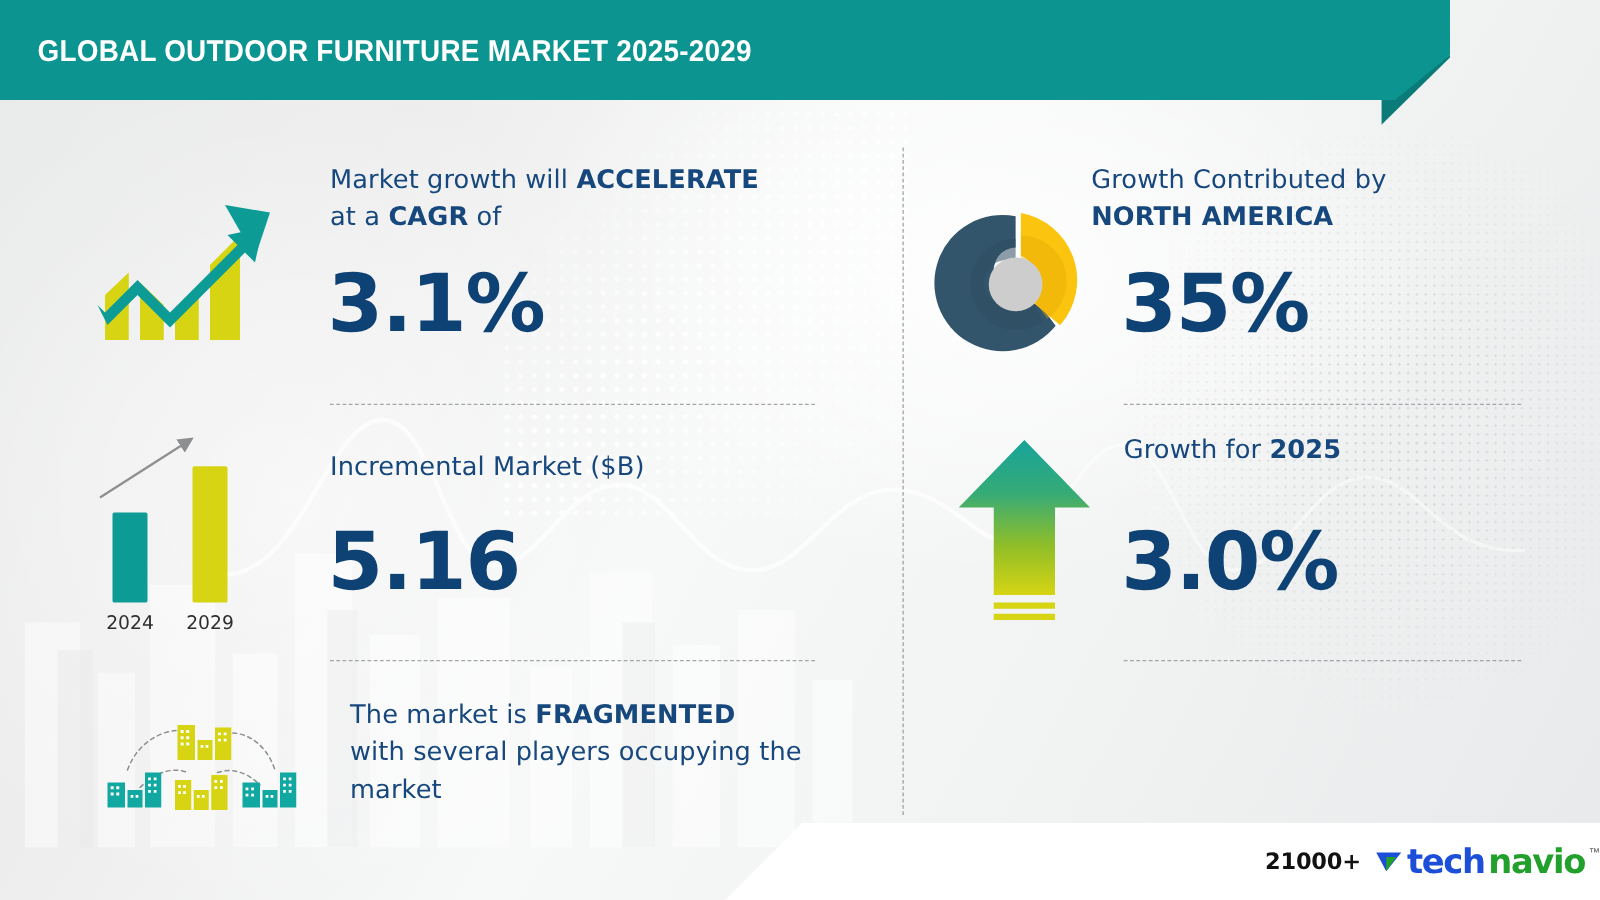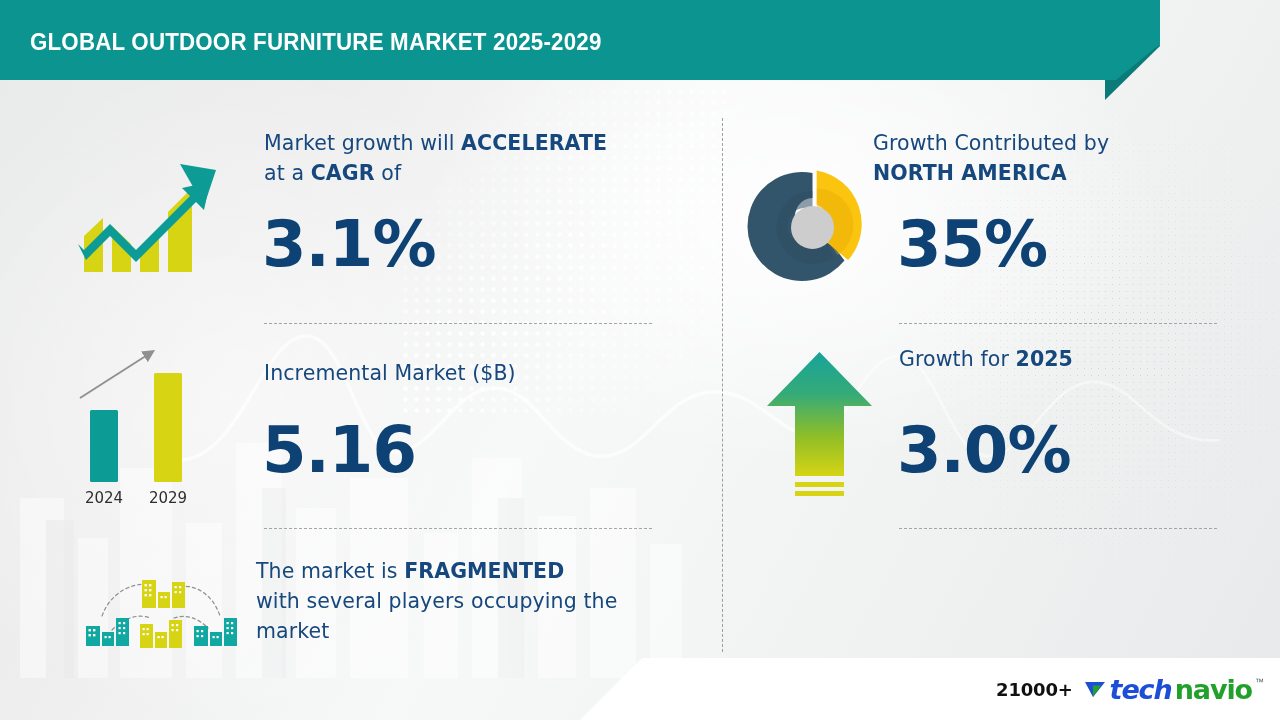--- a/index.html
+++ b/index.html
@@ -111,21 +111,21 @@
     font-weight:bold;
     letter-spacing:-1px;
     line-height:1;
   }
 
   
   .cap-cagr   { left:264px; top:128px; width:400px; }
   .val-cagr   { left:262px; top:212px; }
   .cap-incr   { left:264px; top:358px; width:400px; }
   .val-incr   { left:262px; top:418px; }
-  .cap-frag   { left:256px; top:556px; width:420px; }
+  .cap-frag   { left:280px; top:556px; width:420px; }
 
   
   .cap-na     { left:873px; top:128px; width:330px; }
   .val-na     { left:897px; top:212px; }
   .cap-2025   { left:899px; top:344px; width:330px; }
   .val-2025   { left:897px; top:418px; }
 
   
   .icon { position:absolute; z-index:5; }
   .icon-growth-chart { left:70px; top:140px; width:160px; height:160px; }
@@ -137,38 +137,38 @@
   
   .footer-band {
     position:absolute; bottom:0; right:0; width:700px; height:62px;
     background:#ffffff;
     clip-path:polygon(62px 0, 700px 0, 700px 62px, 0 62px);
     z-index:6;
   }
   .footer-inner {
     position:absolute; bottom:0; right:0; width:700px; height:62px;
     display:flex; align-items:center; justify-content:flex-end;
-    padding-right:16px; gap:10px; z-index:7;
+    gap:10px; z-index:7;
   }
   .footer-count {
     font-family:"DejaVu Sans", sans-serif;
     font-size:18px; font-weight:bold; color:#111111;
     letter-spacing:-.2px;
   }
   .footer-text {
     font-family:"DejaVu Sans", sans-serif;
     font-size:15.5px; color:#2a2a2a; letter-spacing:-.1px;
     margin-right:14px;
   }
   .logo-wrap { display:flex; align-items:center; gap:3px; }
   .logo-word {
     font-family:"DejaVu Sans", sans-serif;
     font-size:27px; font-weight:bold; letter-spacing:-1.1px;
   }
-  .logo-tech { color:#1d4ed8;font-style:italic; }
+  .logo-tech { color:#1d4ed8; }
   .logo-navio { color:#22a02c; }
   .logo-tm { font-size:9px; color:#5a5a5a; align-self:flex-start; margin-top:3px; }
 </style>
 </head>
 <body>
 
 <div id="infographic">
 
   <div class="bg-dots-right"></div>
   <div class="bg-dots-mid"></div>

